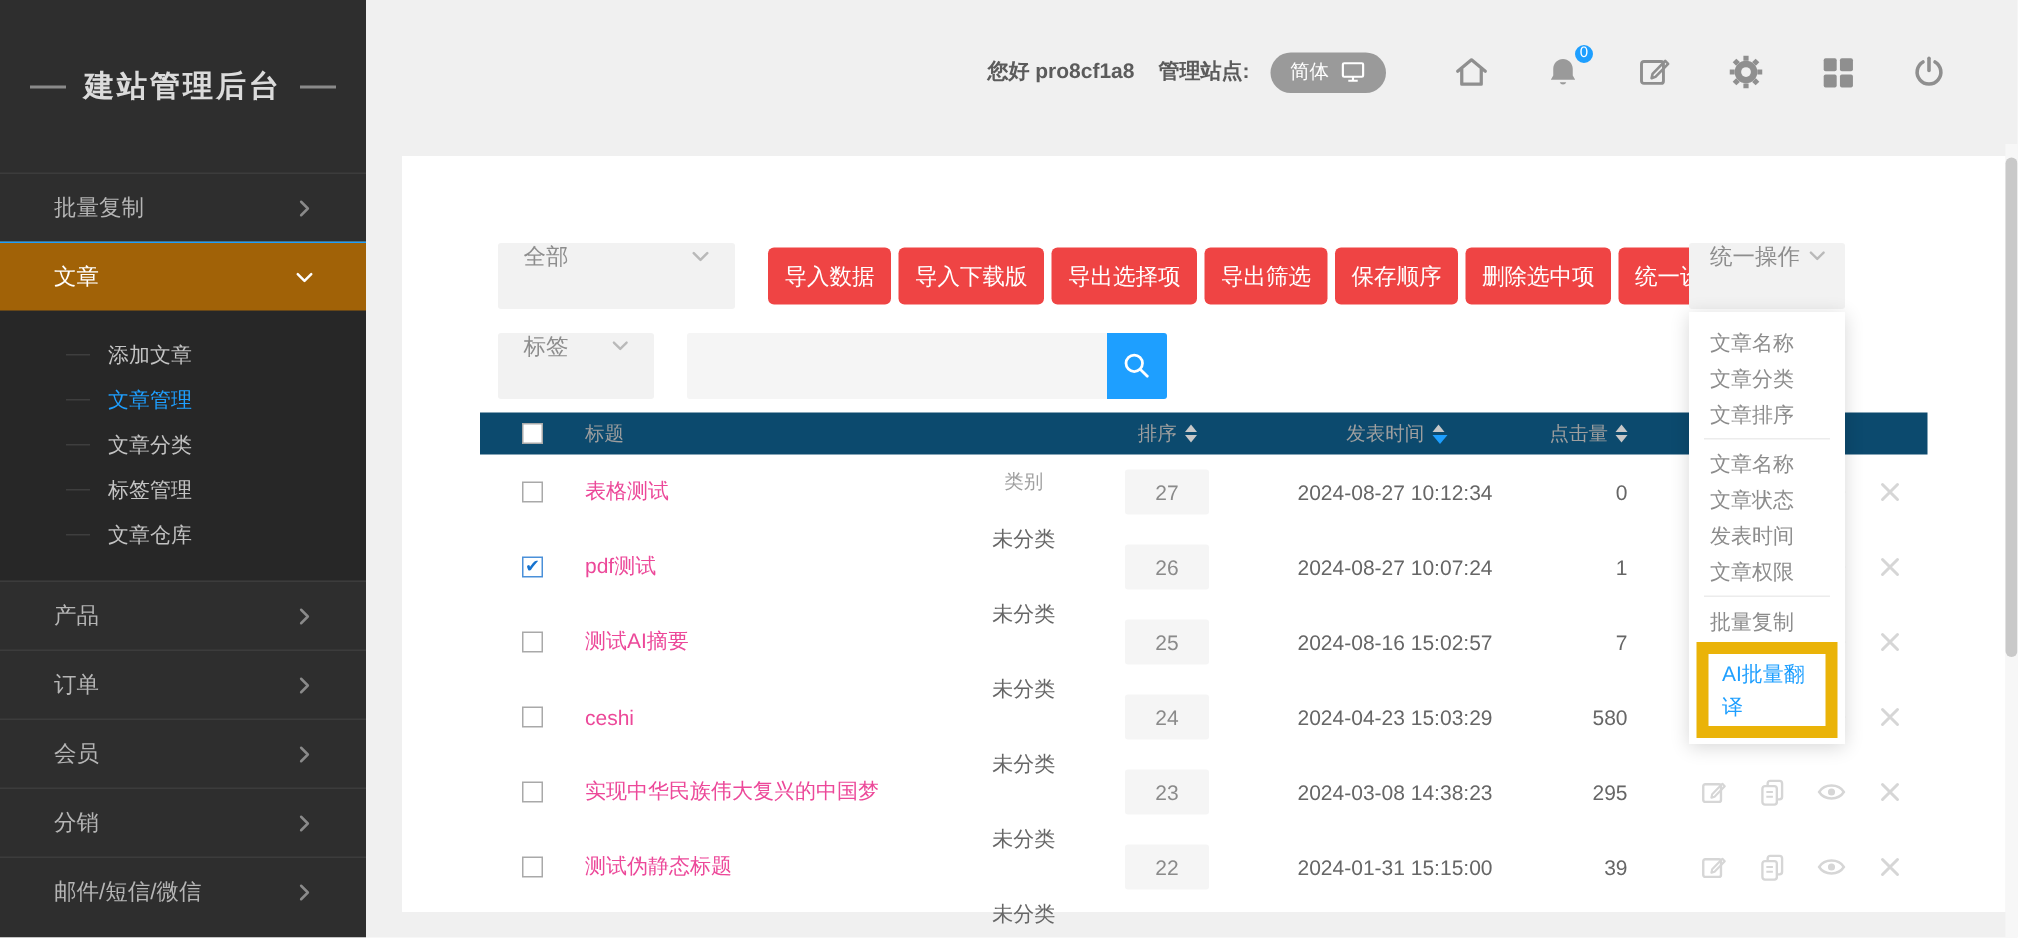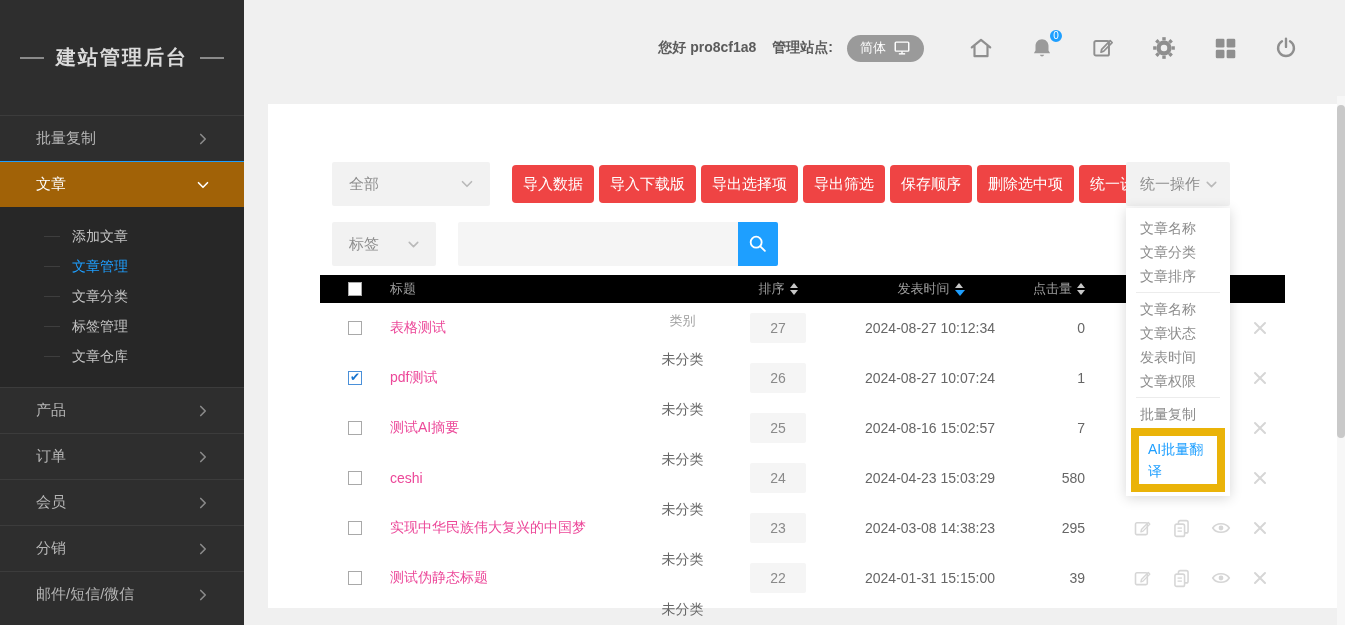--- a/index.html
+++ b/index.html
@@ -25,35 +25,35 @@
   .greeting { margin-right:16px; }
   .manage-label { margin-right:14px; }
   .lang-pill { height:27px; background:#9a9a9a; border-radius:14px; color:#fff; display:flex; align-items:center; gap:7px; padding:0 13px; font-size:13px; margin-right:44px; cursor:pointer; }
   .hicons { display:flex; align-items:center; gap:35px; }
   .hicon { position:relative; cursor:pointer; }
   .badge { position:absolute; top:-7px; right:-9px; min-width:16px; height:16px; background:#1e9fff; border:2px solid #f0f0f0; border-radius:9px; color:#fff; font-size:10px; line-height:12px; text-align:center; padding:0 3px; }
 
   
   .card { position:absolute; left:268px; top:104px; width:1069px; height:504px; background:#fff; }
 
-  .sel { position:absolute; height:44px; background:#f2f2f2; border-radius:2px; color:#8d8d8d; font-size:15px; display:flex; align-items:center; justify-content:space-between; padding:0 14px 0 17px; cursor:pointer; }
+  .sel { position:absolute; height:44px; background:#f2f2f2; border-radius:2px; color:#8d8d8d; font-size:15px; display:flex; align-items:flex-start; justify-content:space-between; padding:0 14px 0 17px; cursor:pointer; }
   .sel-all { left:64px; top:58px; width:158px; }
   .sel-tag { left:64px; top:118px; width:104px; }
   .sel-batch { left:858px; top:58px; width:104px; padding:0 10px 0 14px; }
 
   .btnrow { position:absolute; left:244px; top:61px; display:flex; gap:5px; }
   .gbtn { height:38px; background:#ef4444; color:#fff; font-size:15px; border:none; border-radius:4px; padding:0 11px; display:flex; align-items:center; cursor:pointer; font-family:inherit; }
 
   .searchwrap { position:absolute; left:190px; top:118px; width:320px; height:44px; display:flex; }
   .searchinput { flex:1; background:#f5f5f5; border:none; outline:none; height:44px; padding:0 12px; font-size:14px; color:#555; border-radius:2px 0 0 2px; }
   .searchbtn { width:40px; height:44px; background:#1e9fff; border:none; border-radius:0 2px 2px 0; display:flex; align-items:center; justify-content:center; cursor:pointer; }
 
   
   .table { position:absolute; left:52px; top:171px; width:965px; }
-  .thead { position:relative; height:28px; background:#000000; color:#9f9f9f; font-size:13px;text-decoration:underline; }
+  .thead { position:relative; height:28px; background:#0c4a6e; color:#9f9f9f; font-size:13px;text-decoration:underline; }
   .row { position:relative; height:50px; color:#666; font-size:14px; }
   .cell { position:absolute; top:0; height:100%; display:flex; align-items:center; }
   .c-cb    { left:28px; }
   .c-title { left:70px; color:#ec4899; }
   .c-cat   { left:330px; width:65px; justify-content:center;margin-top:32px; }
   .c-sort  { left:430px; width:56px; justify-content:center; }
   .c-time  { left:545px; width:132px; }
   .c-hits  { left:690px; width:75px; justify-content:flex-end; }
   .c-act   { left:812px; gap:18px; }
   .sortbox { width:56px; height:30px; background:#f5f5f5; border-radius:2px; display:flex; align-items:center; justify-content:center; color:#8a8a8a; }

